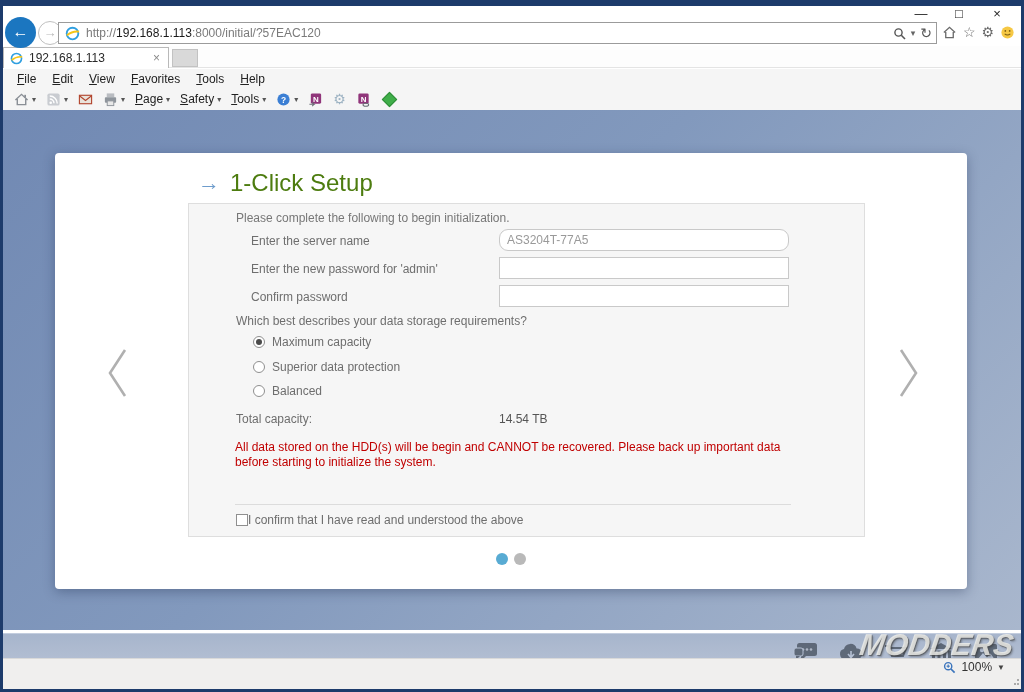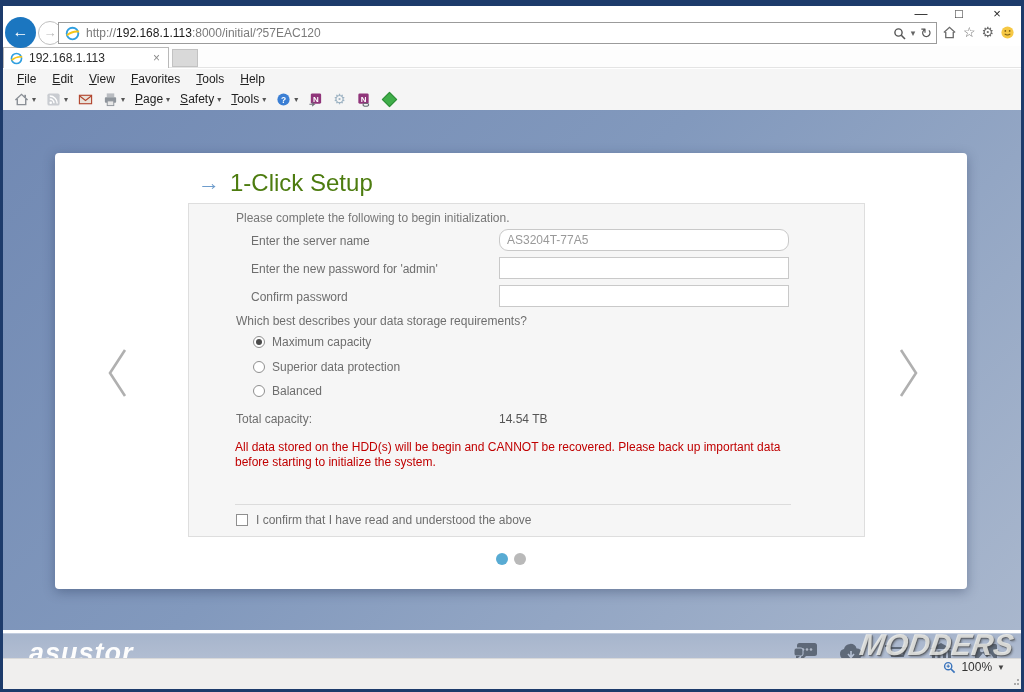--- a/index.html
+++ b/index.html
@@ -73,21 +73,21 @@
   .txt { position:absolute; left:310px; width:290px; height:22px; border:1px solid #c9c9c9; background:#fff;
          padding:0 7px; font-family:"Liberation Sans",sans-serif; font-size:12px; color:#999; }
   .p-question { position:absolute; left:47px; top:110px; color:#6e6e6e; }
   .opt { position:absolute; left:64px; display:flex; align-items:center; gap:7px; color:#6e6e6e; }
   .radio { width:12px; height:12px; border:1px solid #8f8f8f; border-radius:50%; background:#fff; position:relative; }
   .radio.selected::after { content:""; position:absolute; left:2px; top:2px; width:6px; height:6px; border-radius:50%; background:#4a4a4a; }
   .p-total-label { position:absolute; left:47px; top:208px; color:#6e6e6e; }
   .p-total-value { position:absolute; left:310px; top:208px; color:#555; }
   .p-warning { position:absolute; left:46px; top:236px; width:562px; color:#c00000; line-height:15px; }
   .p-divider { position:absolute; left:46px; top:300px; width:556px; border-top:1px solid #dcdcdc; }
-  .p-confirm { position:absolute; left:47px; top:309px; display:flex; align-items:center; gap:8px; color:#6e6e6e; }
+  .p-confirm { position:absolute; left:47px; top:309px; display:flex; align-items:center; color:#6e6e6e; }
   .checkbox { width:12px; height:12px; border:1px solid #8f8f8f; background:#fff; }
 
   .chev { position:absolute; top:192px; width:30px; height:56px; }
   .chev svg { width:30px; height:56px; }
   .chev-left { left:48px; }
   .chev-right { left:838px; }
 
   .dots { position:absolute; left:0; right:0; top:400px; display:flex; justify-content:center; gap:6px; }
   .dot { width:12px; height:12px; border-radius:50%; }
   .dot-active { background:#58abd3; }
@@ -314,21 +314,20 @@
         </div>
 
         <div class="dots">
           <span class="dot dot-active"></span>
           <span class="dot dot-inactive"></span>
         </div>
       </div>
     </div>
 
     <div class="footer">
-      <div class="brand">asustor</div>
       <div class="f-icons">
         <span class="f-ico">
           <svg viewBox="0 0 26 24">
               <rect x="4" y="2" width="20" height="13" rx="2.5" fill="#4b5563"></rect>
               <path d="M8 15 l0 5 5-5 z" fill="#4b5563"></path>
               <circle cx="10" cy="8.5" r="1.3" fill="#aeb6c2"></circle>
               <circle cx="14" cy="8.5" r="1.3" fill="#aeb6c2"></circle>
               <circle cx="18" cy="8.5" r="1.3" fill="#aeb6c2"></circle>
               <rect x="1" y="7" width="9" height="8" rx="2" fill="#4b5563" stroke="#b7c2d5" stroke-width="1"></rect>
               <path d="M3 15 l0 4 4-4 z" fill="#4b5563"></path>

